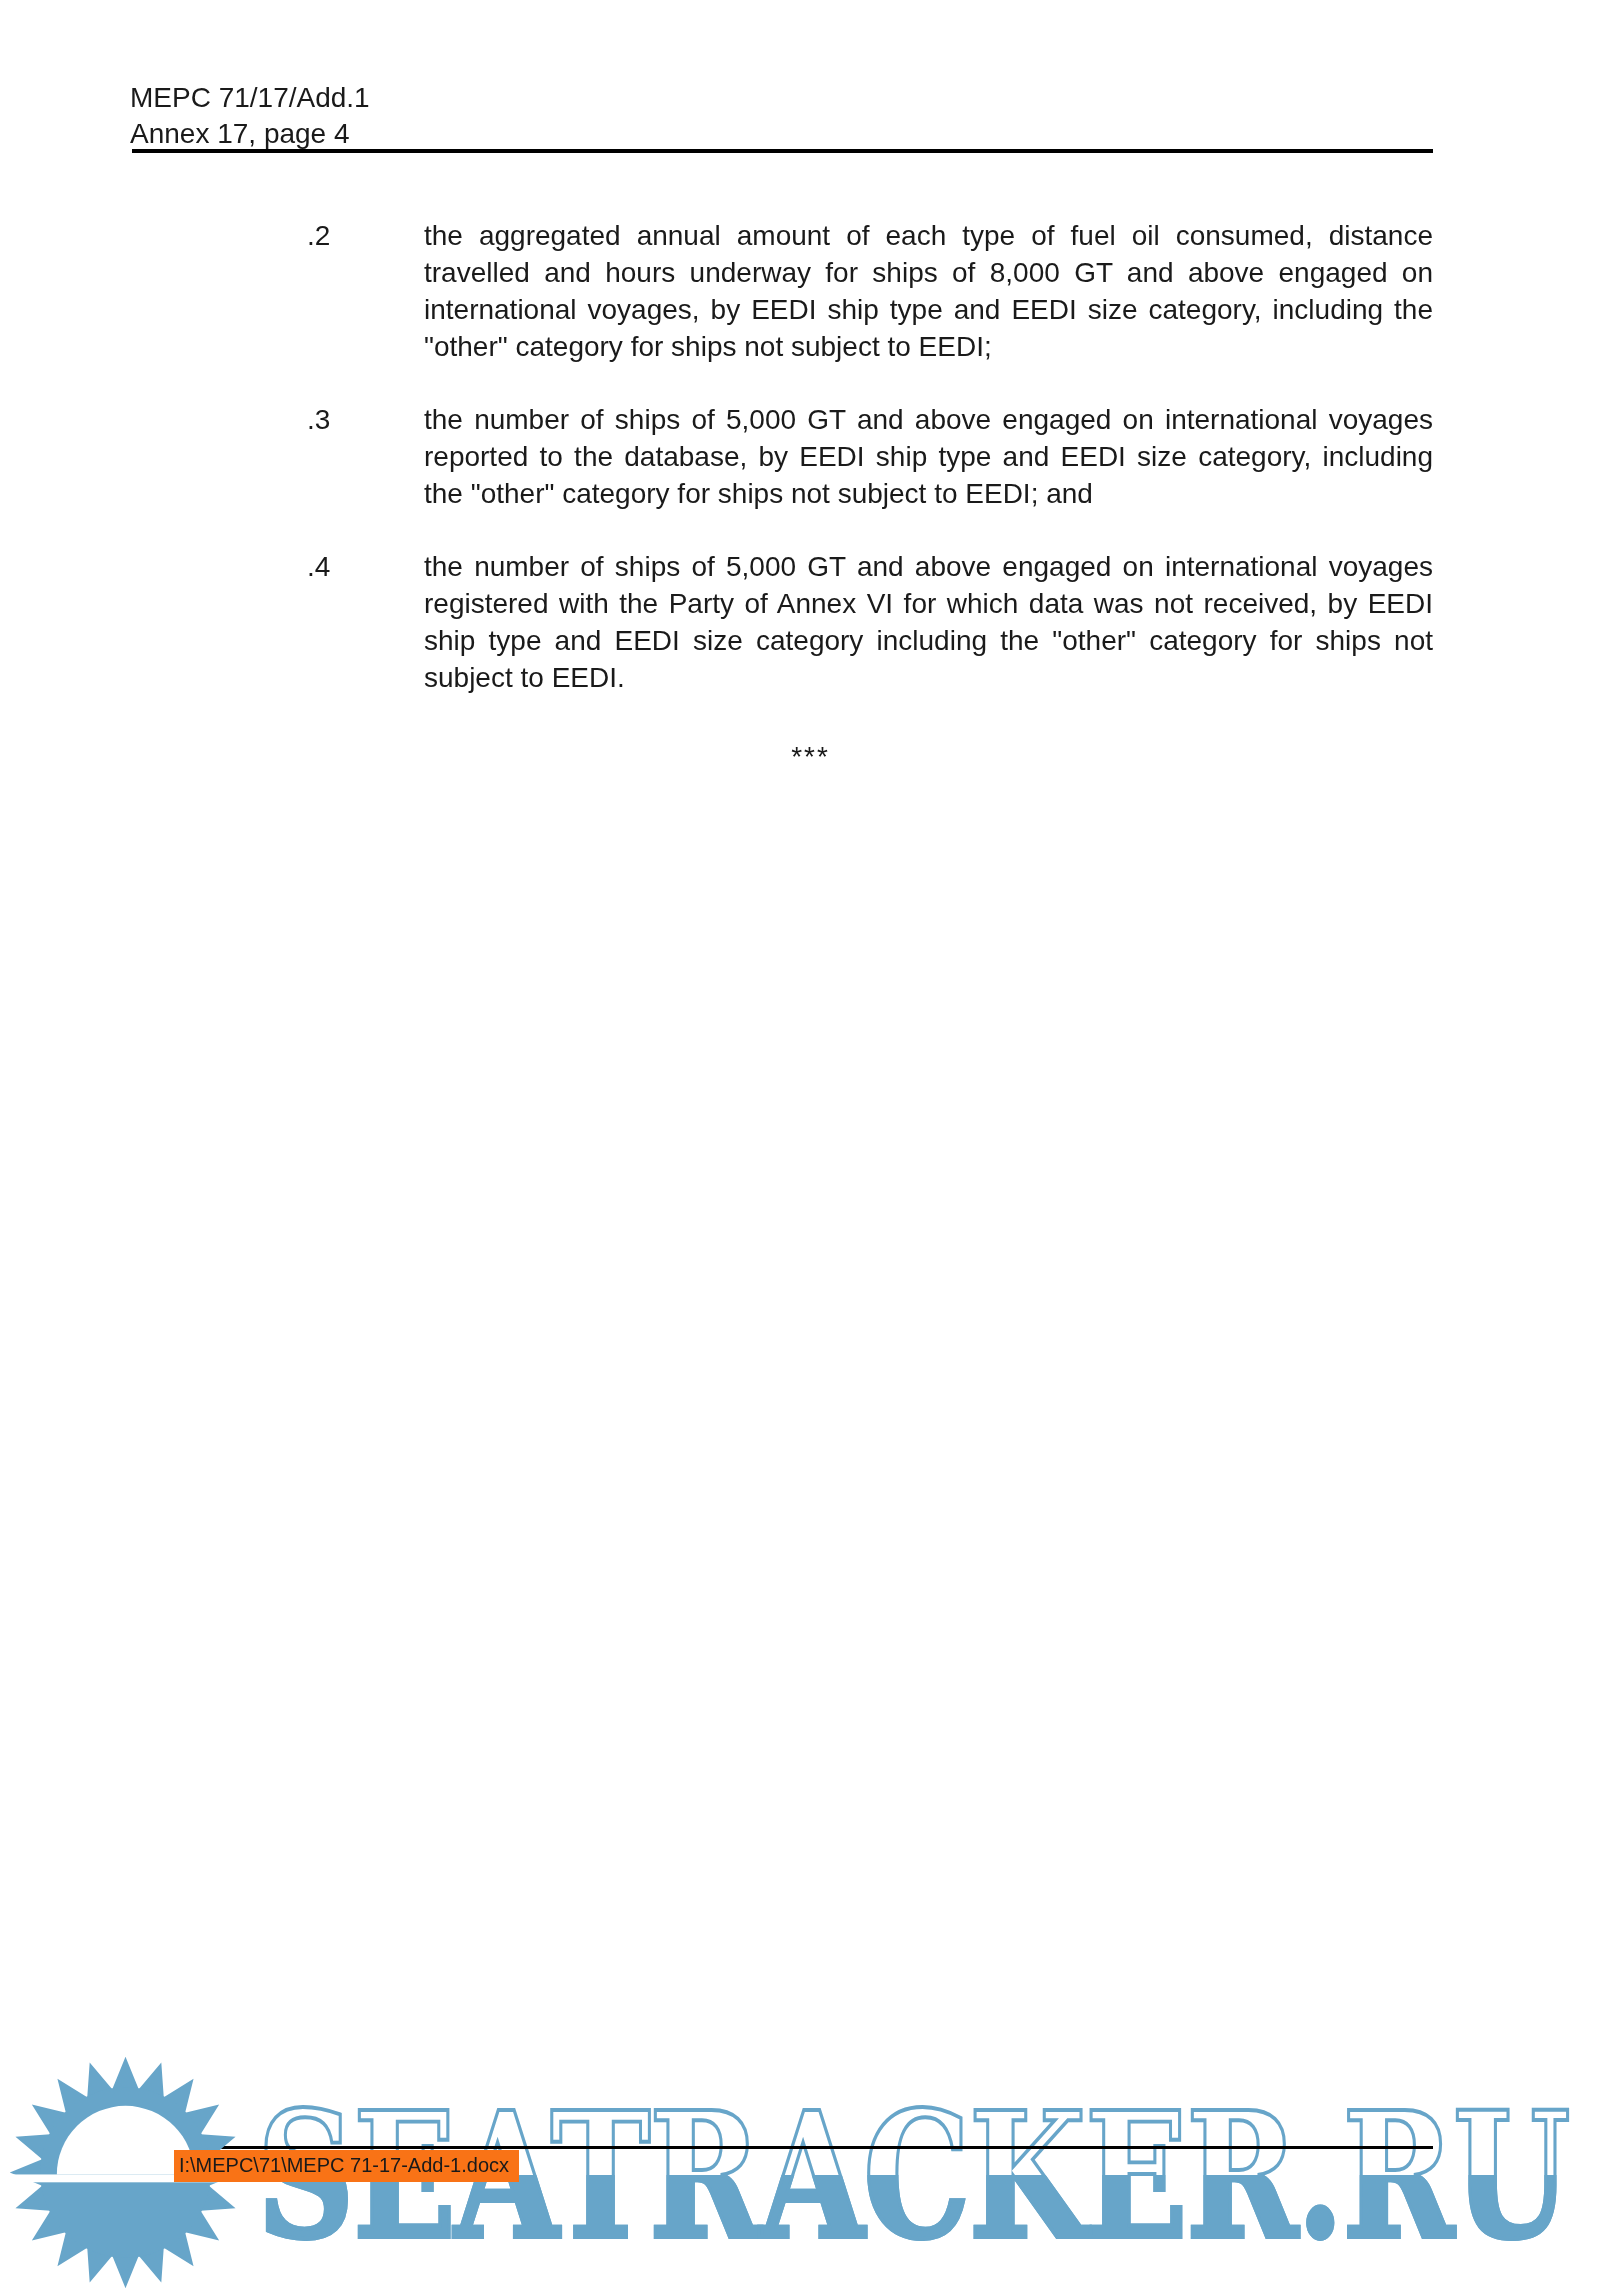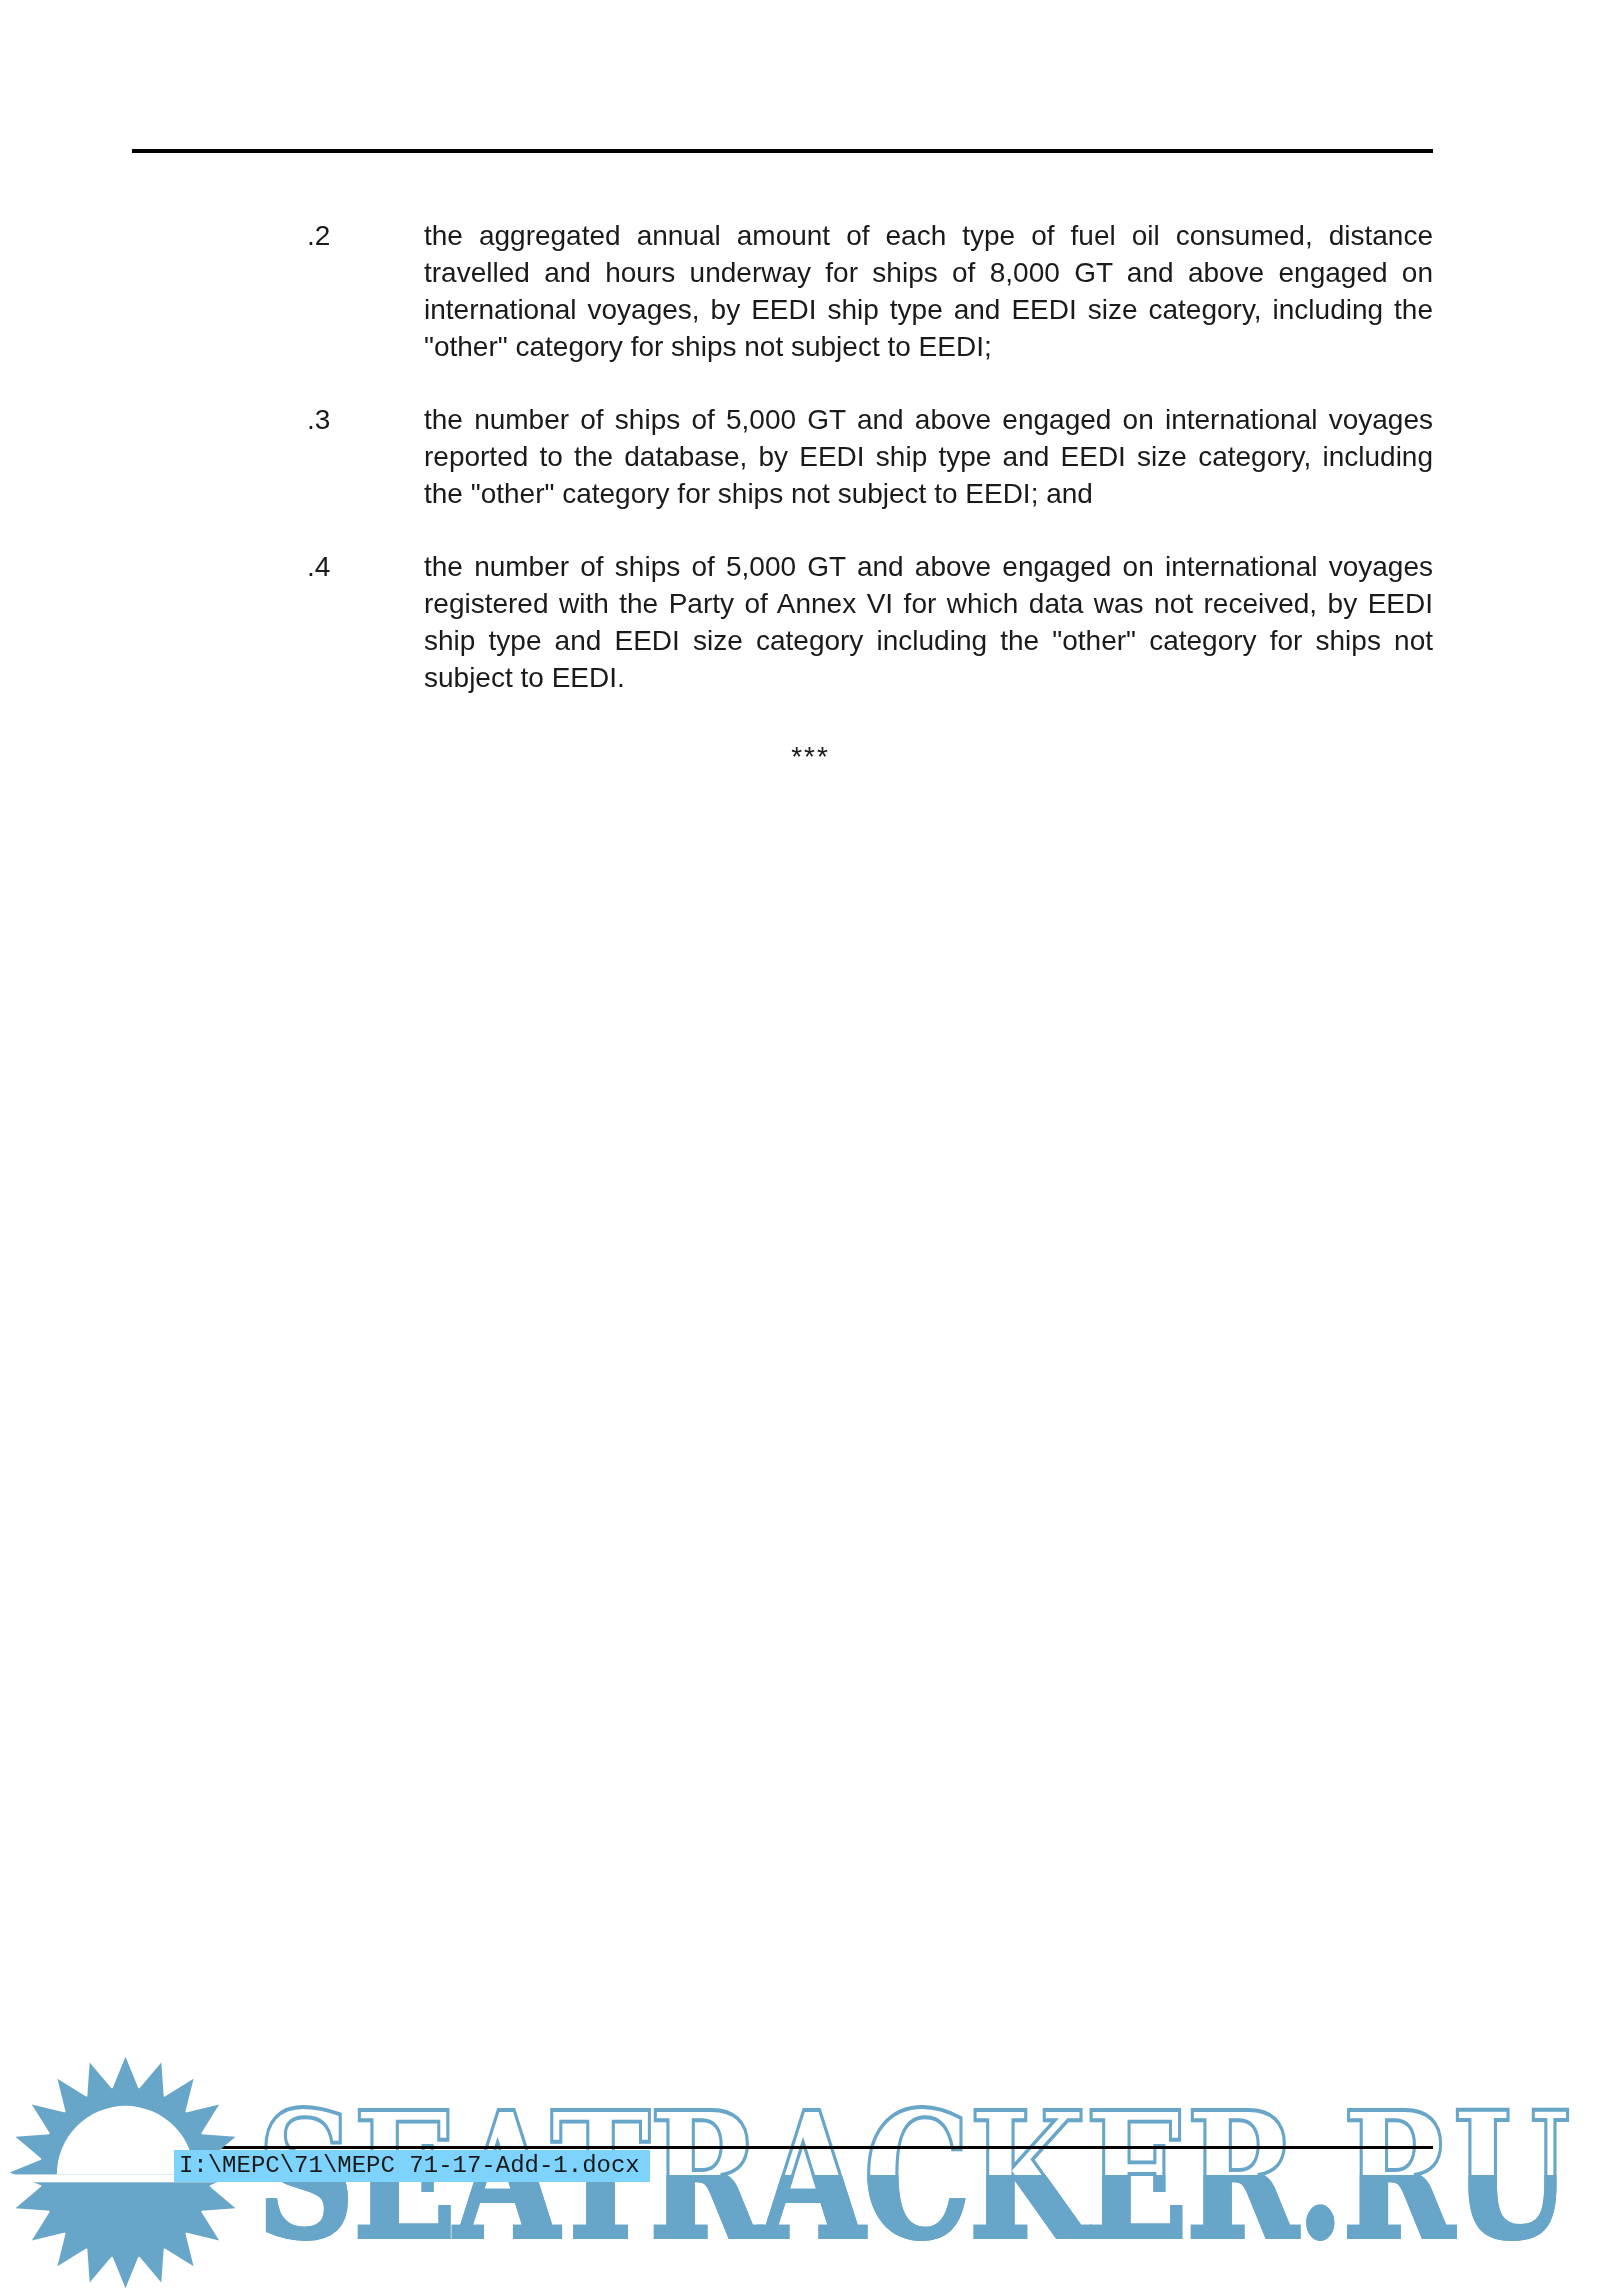--- a/index.html
+++ b/index.html
@@ -62,34 +62,37 @@
     z-index:3;
   }
   
   .footer-rule{
     position:absolute;left:132px;top:2146px;
     width:1301px;height:2.9px;background:#000;
     z-index:2;
   }
   .footer-path{
     position:absolute;left:174px;top:2150px;
-    font-size:24px;line-height:29px;
-    background:#7dd3fc;
+    font-size:20px;line-height:29px;
+    background:#f97316;
     padding:1px 9.8px 2px 4.9px;
     z-index:4;
-    font-family:Liberation Mono, monospace;
   }
 </style>
 </head>
 <body>
 
 <div class="page">
 
   <div class="watermark-text">SEATRACKER.RU</div>
 
+  <div class="header-block">
+    <div>MEPC 71/17/Add.1</div>
+    <div>Annex 17, page 4</div>
+  </div>
   <div class="header-rule"></div>
 
   <div class="body-block">
     <div class="para">
       <span class="pnum">.2</span>
       <div class="ptext">the aggregated annual amount of each type of fuel oil consumed, distance travelled and hours underway for ships of 8,000 GT and above engaged on international voyages, by EEDI ship type and EEDI size category, including the "other" category for ships not subject to EEDI;</div>
     </div>
     <div class="para">
       <span class="pnum">.3</span>
       <div class="ptext">the number of ships of 5,000 GT and above engaged on international voyages reported to the database, by EEDI ship type and EEDI size category, including the "other" category for ships not subject to EEDI; and</div>

